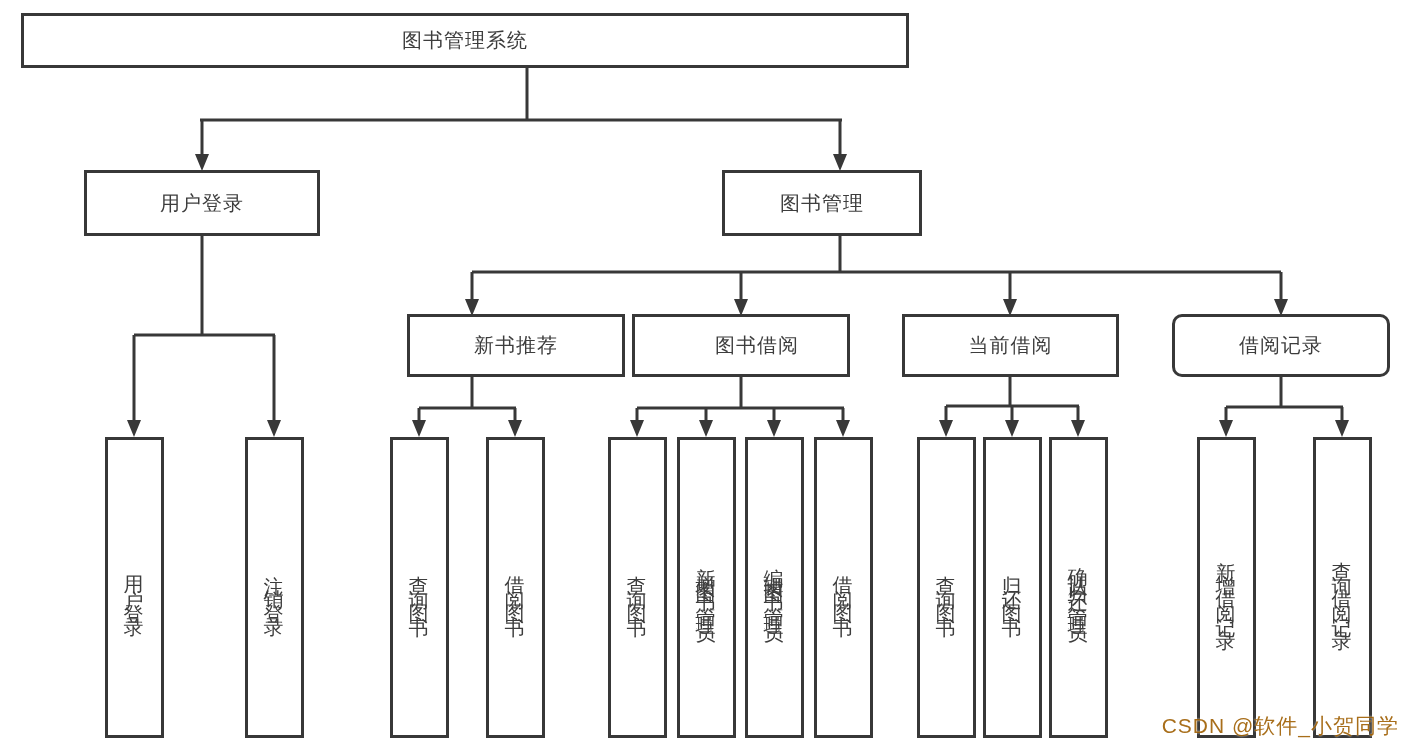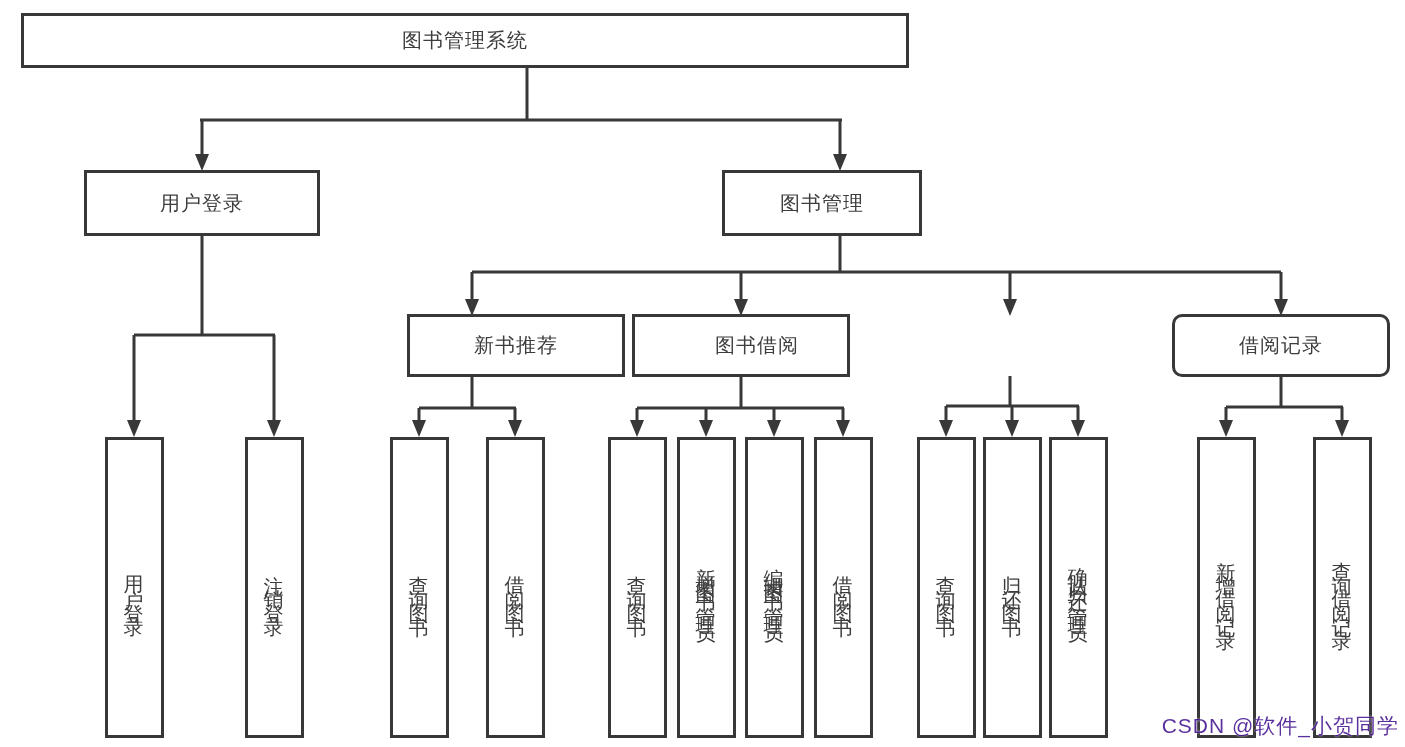--- a/index.html
+++ b/index.html
@@ -15,21 +15,21 @@
     border:3px solid #383838;display:flex;align-items:center;justify-content:center;
     font-size:20px;color:#3d3d3d;letter-spacing:1px;white-space:nowrap;
   }
   .vbox{
     writing-mode:vertical-rl;text-orientation:mixed;
     font-size:20px;letter-spacing:14px;white-space:normal;
   }
   .vbox.compact{letter-spacing:8px;}
   .watermark{
     position:absolute;right:6px;bottom:7px;z-index:10;
-    font-size:21px;color:#4c1d95;opacity:0.92;letter-spacing:1px;
+    font-size:21px;color:#a16207;opacity:0.92;letter-spacing:1px;
     text-shadow:0 0 2px #ffffff;
   }
 </style>
 </head>
 <body>
 
 <div class="stage">
 
   <svg class="connectors" viewBox="0 0 1405 747" xmlns="http://www.w3.org/2000/svg">
 
@@ -56,20 +56,21 @@
              M1219 420H1233L1226 437Z M1335 420H1349L1342 437Z"></path>
   </svg>
 
   <div class="box" style="left:21px;top:13px;width:888px;height:55px;">图书管理系统</div>
 
   <div class="box" style="left:84px;top:170px;width:236px;height:66px;">用户登录</div>
   <div class="box" style="left:722px;top:170px;width:200px;height:66px;">图书管理</div>
 
   <div class="box" style="left:363px;top:314px;width:218px;height:63px;margin-left:44px;">新书推荐</div>
   <div class="box" style="left:632px;top:314px;width:218px;height:63px;padding-left:32px;">图书借阅</div>
+  <div class="box" style="left:902px;top:314px;width:217px;height:63px;">当前借阅</div>
   <div class="box" style="left:1172px;top:314px;width:218px;height:63px;border-radius:10px;">借阅记录</div>
 
   <div class="box vbox" style="left:105px;top:437px;width:59px;height:301px;">用户登录</div>
   <div class="box vbox" style="left:245px;top:437px;width:59px;height:301px;">注销登录</div>
 
   <div class="box vbox" style="left:390px;top:437px;width:59px;height:301px;">查询图书</div>
   <div class="box vbox" style="left:486px;top:437px;width:59px;height:301px;">借阅图书</div>
 
   <div class="box vbox" style="left:608px;top:437px;width:59px;height:301px;">查询图书</div>
   <div class="box vbox compact" style="left:677px;top:437px;width:59px;height:301px;">新增图书（管理员）</div>

